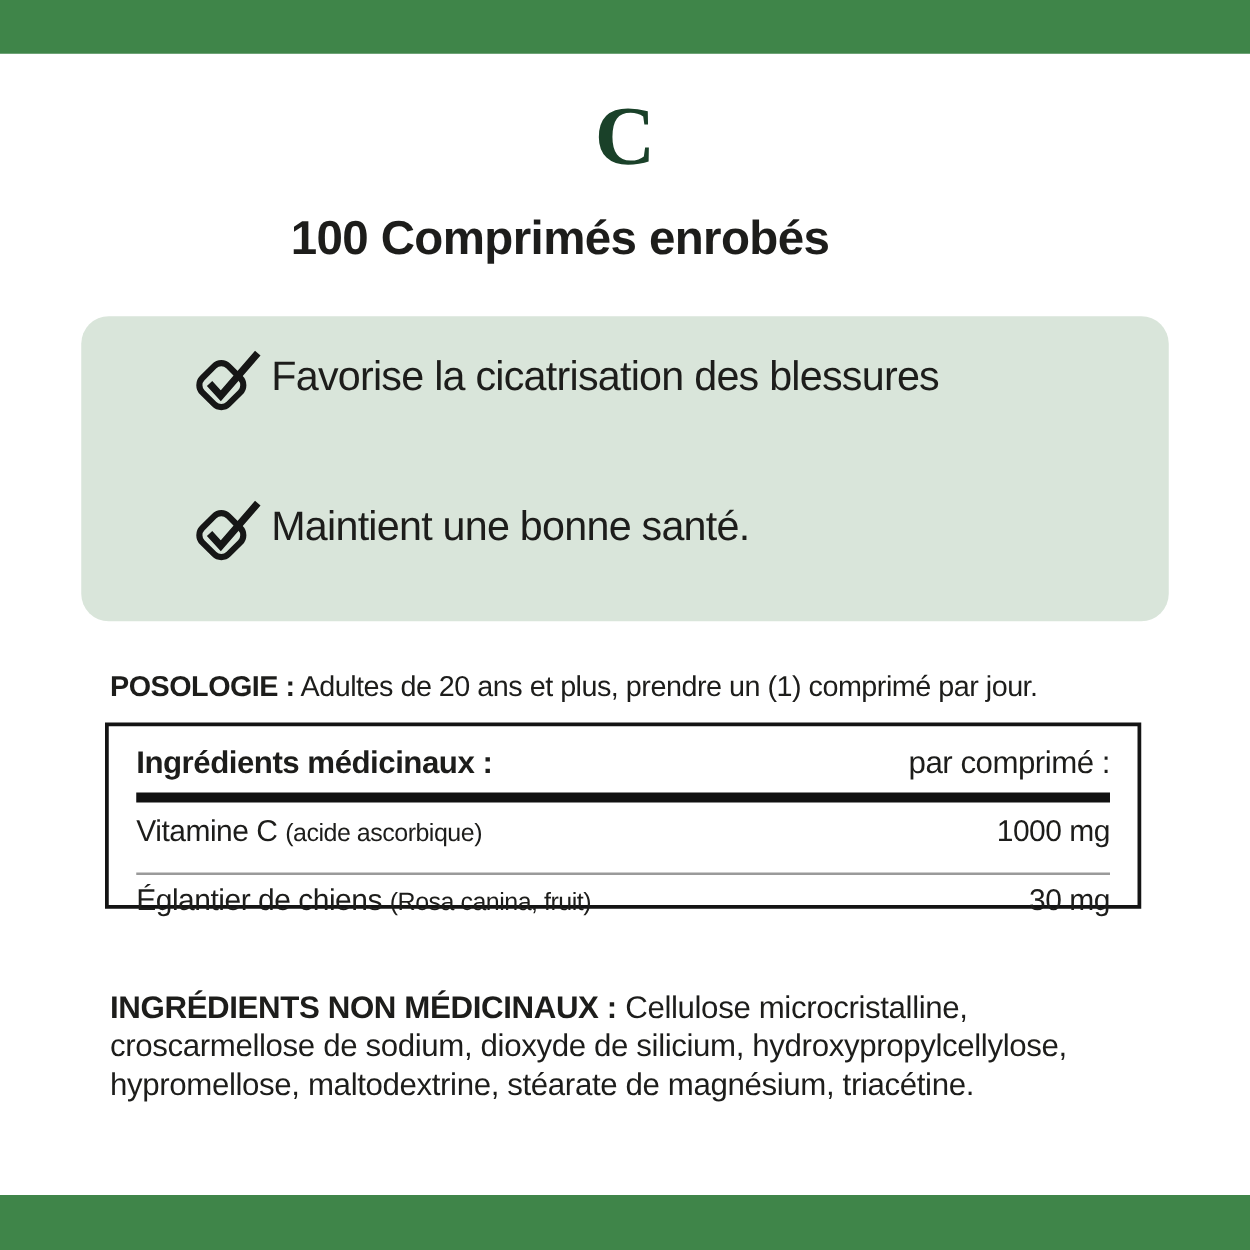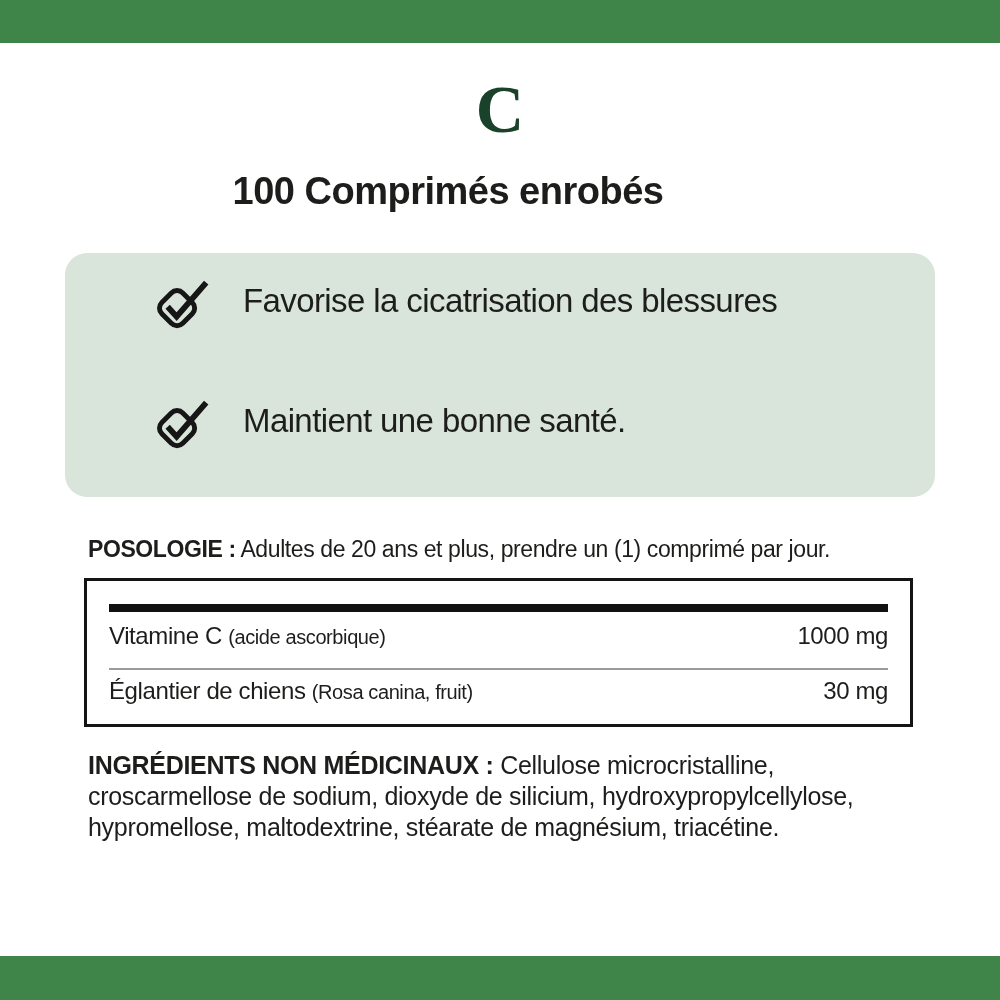--- a/index.html
+++ b/index.html
@@ -23,21 +23,21 @@
     position:absolute; top:169px; left:0; width:896px; text-align:center;
     font-size:38px; font-weight:700; letter-spacing:-0.5px; line-height:44px;
   }
 
   .benefits-panel {
     position:absolute; top:253px; left:65px; width:870px; height:244px;
     border-radius:22px;
   }
   .benefit {
     position:absolute; left:90px; right:30px;
-    display:flex; align-items:flex-start; gap:34px;
+    display:flex; align-items:flex-start; gap:8px;
   }
   .benefit-1 { top:28px; }
   .benefit-2 { top:148px; }
   .benefit-icon { flex:0 0 auto; margin-top:-2px; }
   .benefit-text { font-size:33px; line-height:40px; letter-spacing:-0.6px; }
   .benefit-line { display:block; }
 
   .posologie {
     position:absolute; top:534px; left:88px; width:824px;
     font-size:23px; line-height:30px; letter-spacing:-0.4px; white-space:nowrap;
@@ -58,21 +58,21 @@
   .ing-row {
     display:flex; justify-content:space-between; align-items:baseline;
     font-size:24px; line-height:29px; letter-spacing:-0.4px;
   }
   .ing-row-1 { margin-top:9px; padding-bottom:16px; border-bottom:2px solid #9a9a9a; }
   .ing-row-2 { margin-top:6px;text-align:right; }
   .ing-detail { font-size:20px; }
   .ing-amount { white-space:nowrap; }
 
   .nonmed {
-    position:absolute; top:750px; left:88px; width:838px;
+    position:absolute; top:791px; left:88px; width:838px;
     font-size:25px; line-height:31px; letter-spacing:-0.3px;
   }
 </style>
 </head>
 <body>
 
 <div class="canvas" style="color: rgb(29, 29, 27);">
 
   <div class="band band-top" style="background: rgb(63, 133, 73);"></div>
 
@@ -108,20 +108,22 @@
 
   </div>
 
   <div class="posologie">
     <span class="bold-lead">POSOLOGIE :</span>
     <span>Adultes de 20 ans et plus, prendre un (1) comprimé par jour.</span>
   </div>
 
   <div class="ing-table">
     <div class="ing-head">
+      <span class="ing-head-left">Ingrédients médicinaux :</span>
+      <span class="ing-head-right">par comprimé :</span>
     </div>
     <div class="thick-bar"></div>
 
     <div class="ing-row ing-row-1">
       <span><span>Vitamine C</span> <span class="ing-detail">(acide ascorbique)</span></span>
       <span class="ing-amount">1000 mg</span>
     </div>
 
     <div class="ing-row ing-row-2">
       <span><span>Églantier de chiens</span> <span class="ing-detail">(Rosa canina, fruit)</span></span>

